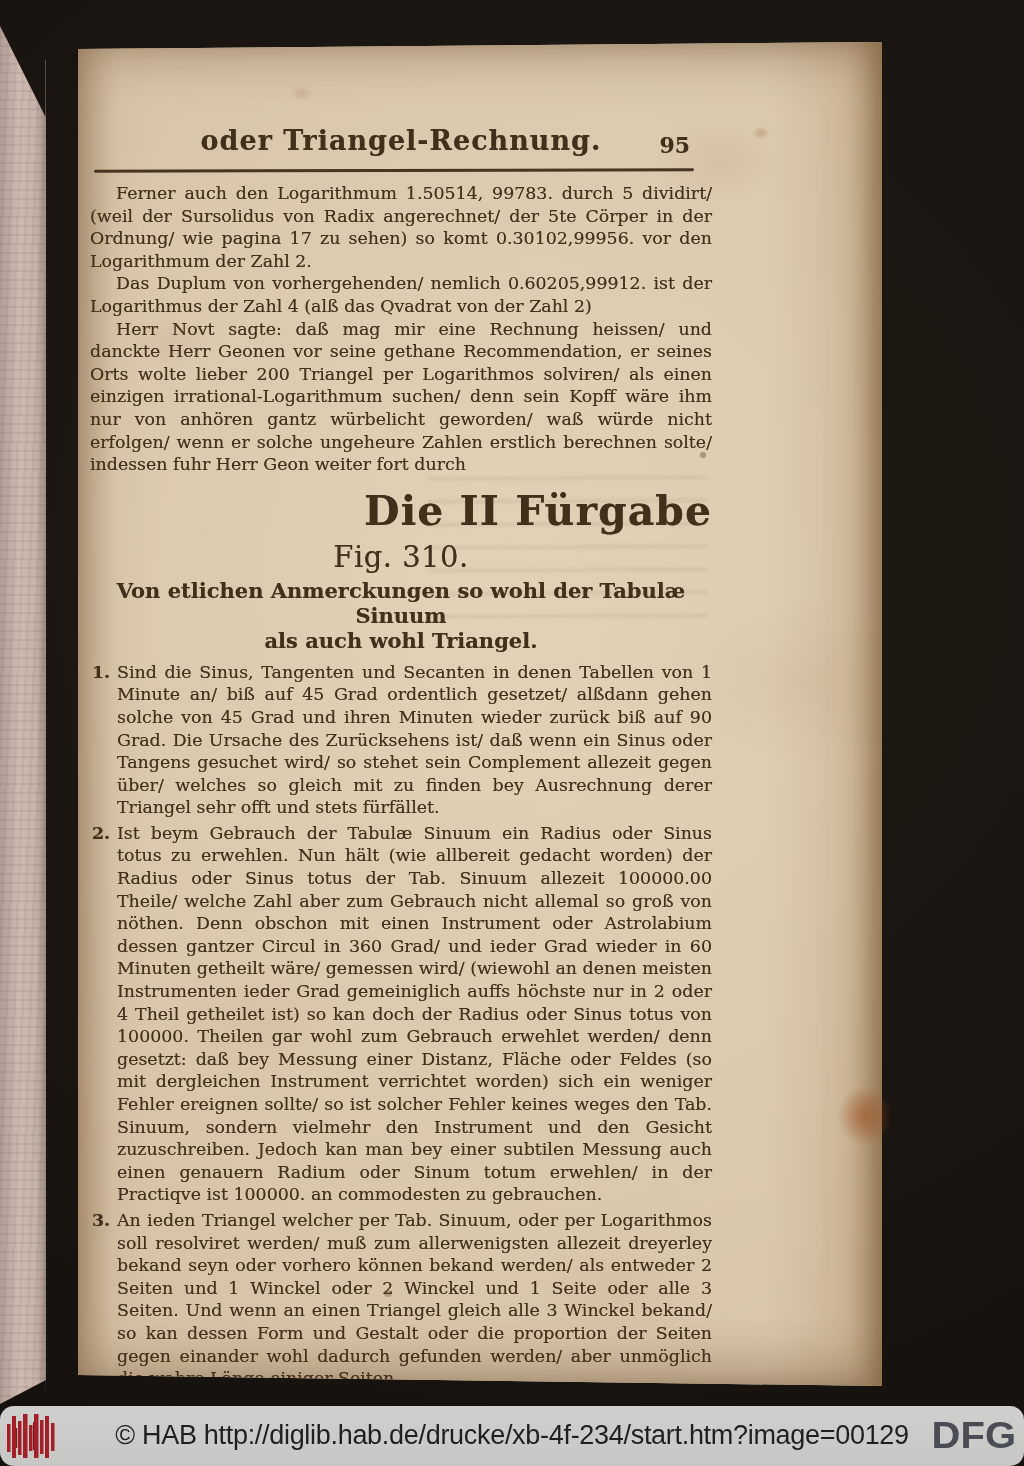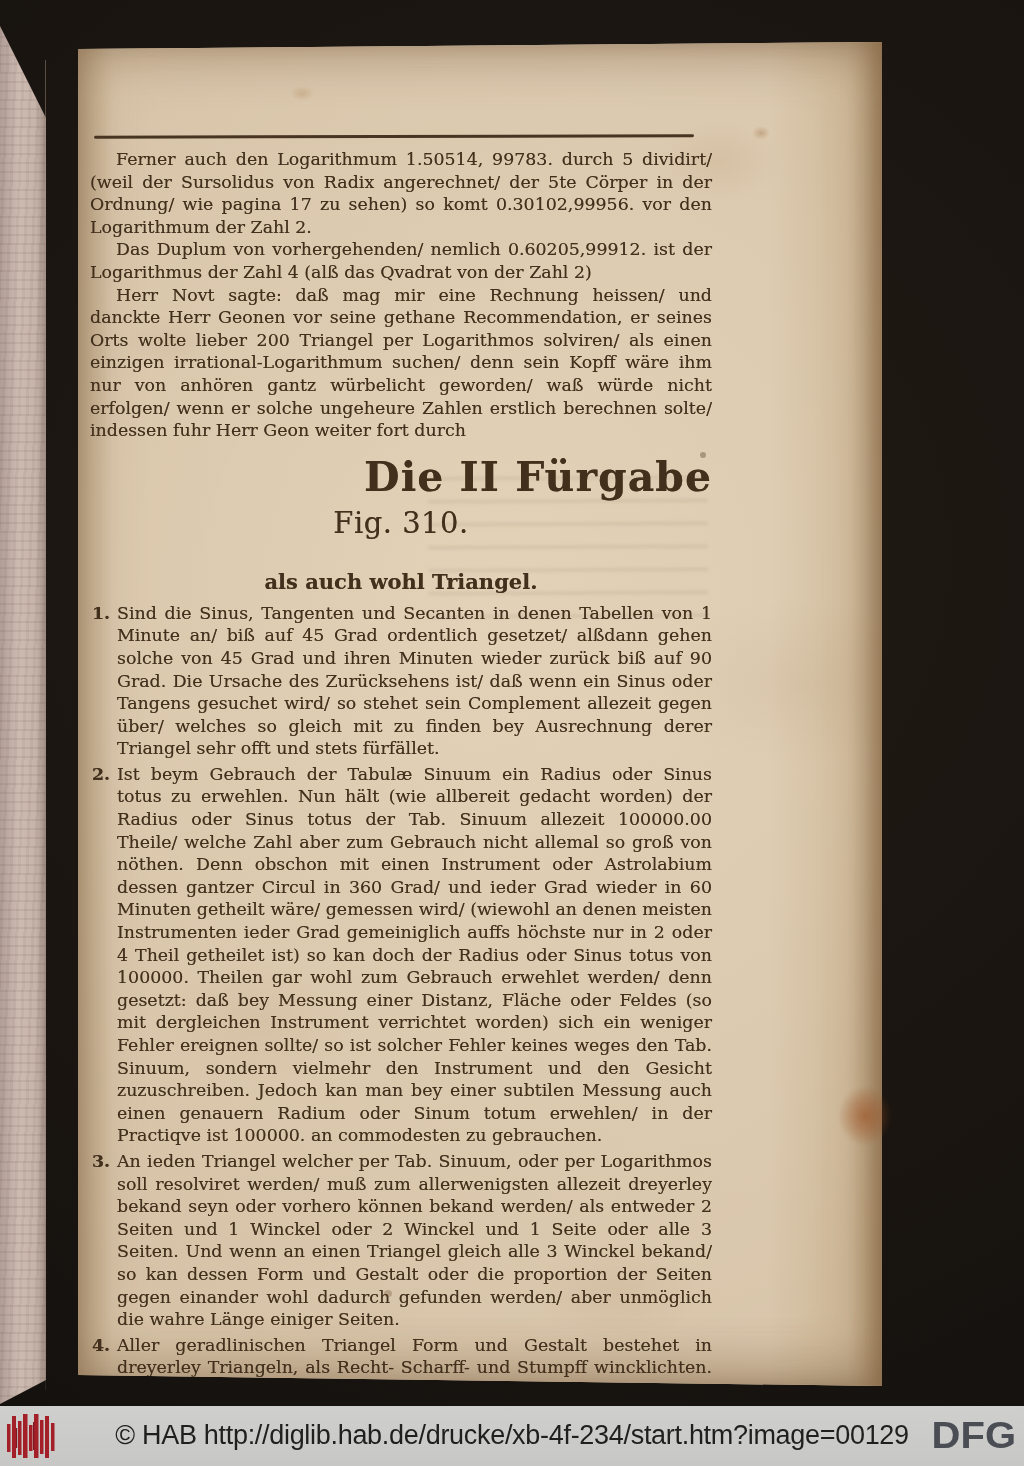--- a/index.html
+++ b/index.html
@@ -102,20 +102,21 @@
   .spot-a { left:752px; top:126px; width:18px; height:14px;
     background:radial-gradient(closest-side, rgba(140,90,40,.30), transparent); }
   .spot-b { left:290px; top:86px; width:24px; height:15px;
     background:radial-gradient(closest-side, rgba(150,100,50,.22), transparent); }
   .spot-c { left:700px; top:452px; width:6px; height:6px; background:rgba(70,45,25,.35); }
   .spot-d { left:384px; top:1290px; width:8px; height:7px; background:rgba(90,60,35,.28); }
   
   .footer {
     position:absolute; left:0; top:1406px; width:1024px; height:60px;
     background:linear-gradient(180deg,#cfcfcd,#c7c7c5);
+    border-radius:14px;
   }
   .footer-caption {
     position:absolute; left:0; right:0; top:14px;
     text-align:center; font-family:"Liberation Sans", sans-serif;
     font-size:27px; color:#1f1f1f; letter-spacing:-.3px;
   }
   .hab-logo { position:absolute; left:7px; top:6px; }
   .dfg-logo {
     position:absolute; right:8px; top:7px;
     font-family:"Liberation Sans", sans-serif; font-weight:900;
@@ -128,30 +129,34 @@
 
 <div class="backdrop"></div>
 
 <div class="fore-edge"></div>
 <div class="edge-line"></div>
 
 <div class="page">
   <div class="bleed"></div>
 
   <div class="content">
+    <div class="header-row">
+      <span class="running-title">oder Triangel-Rechnung.</span>
+      <span class="page-num">95</span>
+    </div>
     <div class="header-rule"></div>
 
     <p class="para">Ferner auch den Logarithmum 1.50514, 99783. durch 5 dividirt/ (weil der Sursolidus von Radix angerechnet/ der 5te Cörper in der Ordnung/ wie pagina 17 zu sehen) so komt 0.30102,99956. vor den Logarithmum der Zahl 2.</p>
     <p class="para">Das Duplum von vorhergehenden/ nemlich 0.60205,99912. ist der Logarithmus der Zahl 4 (alß das Qvadrat von der Zahl 2)</p>
     <p class="para">Herr Novt sagte: daß mag mir eine Rechnung heissen/ und danckte Herr Geonen vor seine gethane Recommendation, er seines Orts wolte lieber 200 Triangel per Logarithmos solviren/ als einen einzigen irrational-Logarithmum suchen/ denn sein Kopff wäre ihm nur von anhören gantz würbelicht geworden/ waß würde nicht erfolgen/ wenn er solche ungeheure Zahlen erstlich berechnen solte/ indessen fuhr Herr Geon weiter fort durch</p>
 
     <p class="h-fraktur">Die II Fürgabe</p>
     <p class="h-fig">Fig. 310.</p>
     <p class="h-sub">
-      <br>
+      <span>Von etlichen Anmerckungen so wohl der Tabulæ Sinuum</span><br>
       <span>als auch wohl Triangel.</span>
     </p>
 
     <div class="item">
       <span class="num">1.</span>
       <span class="txt">Sind die Sinus, Tangenten und Secanten in denen Tabellen von 1 Minute an/ biß auf 45 Grad ordentlich gesetzet/ alßdann gehen solche von 45 Grad und ihren Minuten wieder zurück biß auf 90 Grad. Die Ursache des Zurücksehens ist/ daß wenn ein Sinus oder Tangens gesuchet wird/ so stehet sein Complement allezeit gegen über/ welches so gleich mit zu finden bey Ausrechnung derer Triangel sehr offt und stets fürfället.</span>
     </div>
     <div class="item">
       <span class="num">2.</span>
       <span class="txt">Ist beym Gebrauch der Tabulæ Sinuum ein Radius oder Sinus totus zu erwehlen. Nun hält (wie allbereit gedacht worden) der Radius oder Sinus totus der Tab. Sinuum allezeit 100000.00 Theile/ welche Zahl aber zum Gebrauch nicht allemal so groß von nöthen. Denn obschon mit einen Instrument oder Astrolabium dessen gantzer Circul in 360 Grad/ und ieder Grad wieder in 60 Minuten getheilt wäre/ gemessen wird/ (wiewohl an denen meisten Instrumenten ieder Grad gemeiniglich auffs höchste nur in 2 oder 4 Theil getheilet ist) so kan doch der Radius oder Sinus totus von 100000. Theilen gar wohl zum Gebrauch erwehlet werden/ denn gesetzt: daß bey Messung einer Distanz, Fläche oder Feldes (so mit dergleichen Instrument verrichtet worden) sich ein weniger Fehler ereignen sollte/ so ist solcher Fehler keines weges den Tab. Sinuum, sondern vielmehr den Instrument und den Gesicht zuzuschreiben. Jedoch kan man bey einer subtilen Messung auch einen genauern Radium oder Sinum totum erwehlen/ in der Practiqve ist 100000. an commodesten zu gebrauchen.</span>

